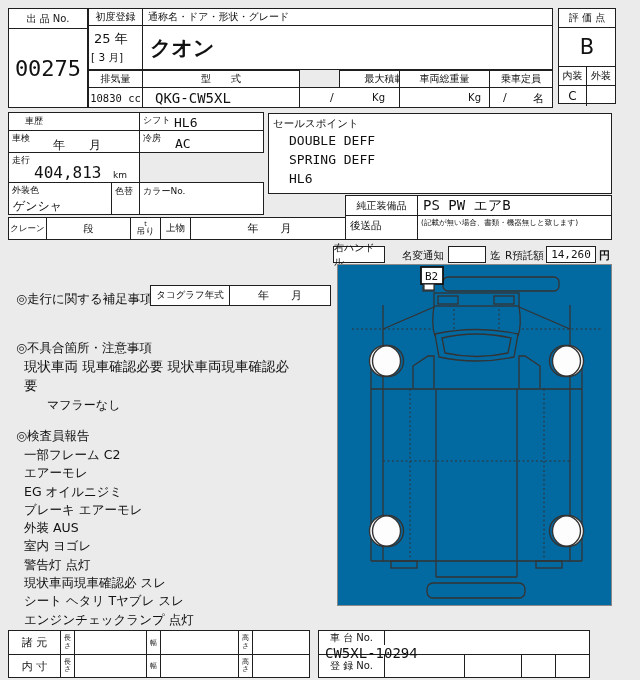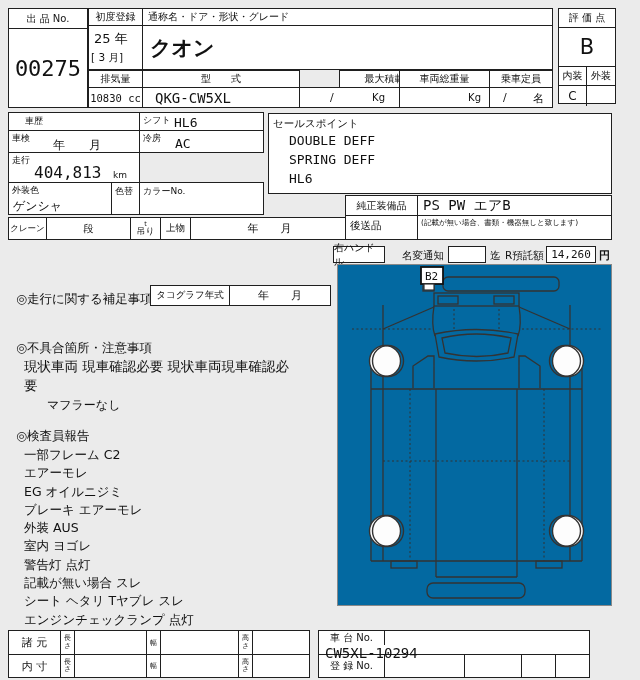--- a/index.html
+++ b/index.html
@@ -159,21 +159,21 @@
 
   <span class="t" style="left:16px;top:428px;font-size:12.5px;">◎検査員報告</span>
   <div style="position:absolute;left:24px;top:446px;width:280px;line-height:18.3px;font-size:12.5px;">
     <div>一部フレーム C2</div>
     <div>エアーモレ</div>
     <div>EG オイルニジミ</div>
     <div>ブレーキ エアーモレ</div>
     <div>外装 AUS</div>
     <div>室内 ヨゴレ</div>
     <div>警告灯 点灯</div>
-    <div>記載が無い場合 スレ</div>
+    <div>現状車両現車確認必 スレ</div>
     <div>シート ヘタリ Tヤブレ スレ</div>
     <div>エンジンチェックランプ 点灯</div>
   </div>
 
   <div style="position:absolute;left:337px;top:264px;width:275px;height:342px;background:#0369a1;border:1px solid #888;box-sizing:border-box;">
     <svg width="273" height="340" viewBox="0 0 273 340">
       <g fill="none" stroke="#333" stroke-width="1.3">
 
         <rect x="105" y="12" width="116" height="14" rx="5"></rect>
         <rect x="85" y="21" width="11" height="5"></rect>

